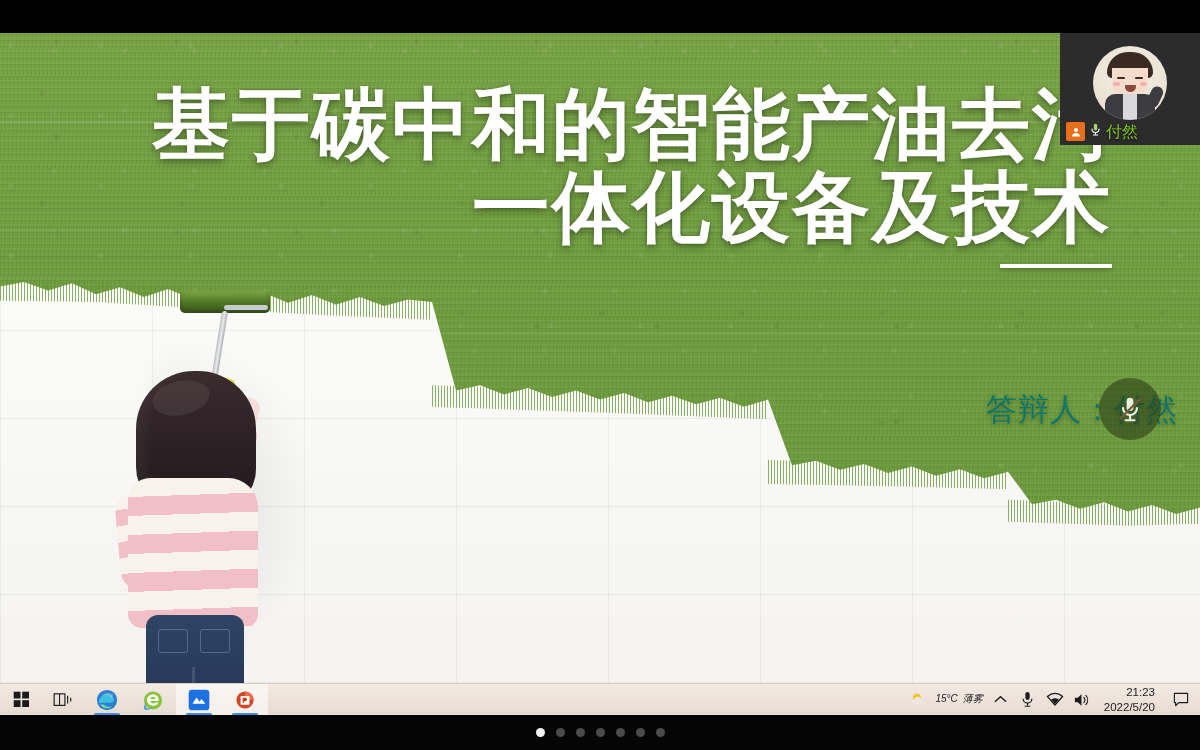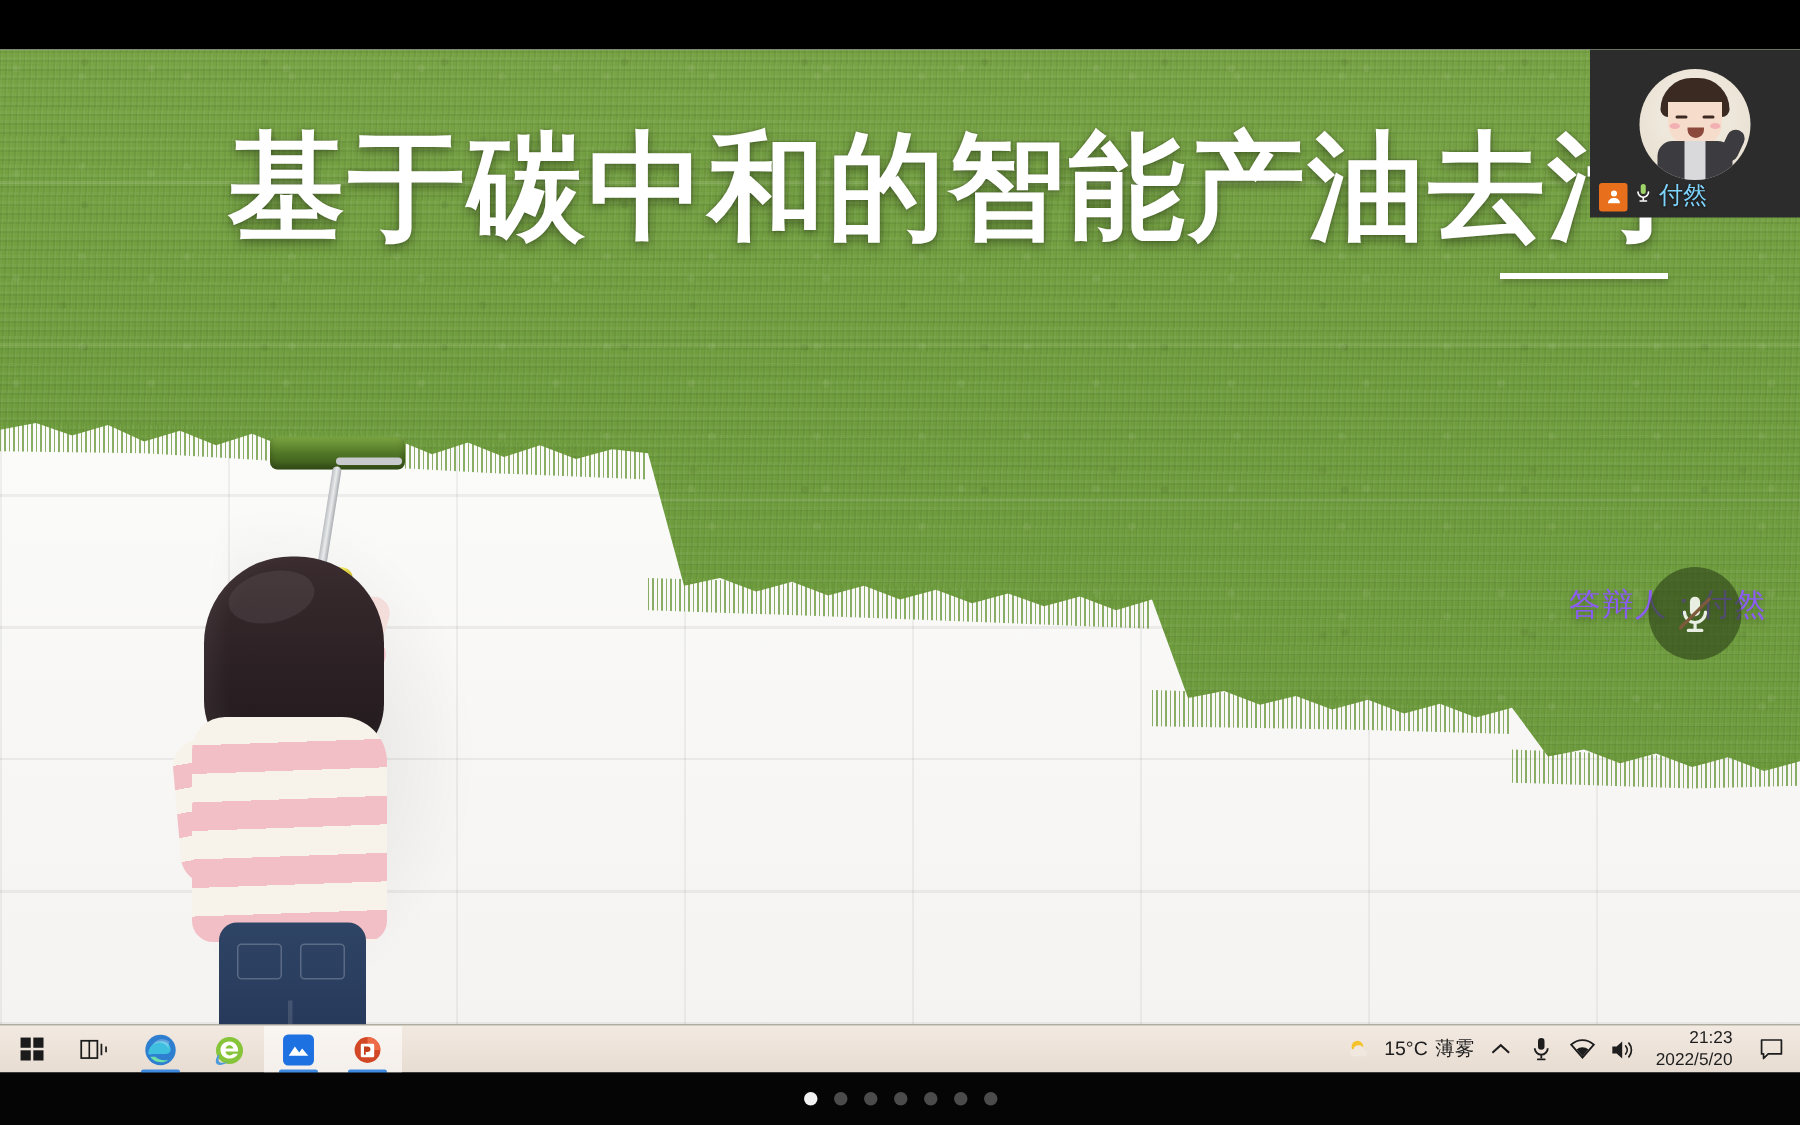--- a/index.html
+++ b/index.html
@@ -174,22 +174,23 @@
   .title-rule{
     margin:16px 0 0 auto; width:112px; height:4px; background:#ffffff;
     box-shadow:0 2px 4px rgba(0,0,0,.25);
   }
 
   
   .presenter{
     position:absolute; right:22px; top:355px; text-align:right; width:700px;
   }
   .presenter div{
-    color:#8b5cf6; font-size:21px; line-height:1.55; letter-spacing:1px;
+    color:#0f766e; font-size:31px; line-height:1.55; letter-spacing:1px;
     text-shadow:0 2px 5px rgba(0,0,0,.3);
+    font-family:Liberation Mono, monospace;
   }
 
   
   .mute-bubble{
     position:absolute; left:1099px; top:345px; width:62px; height:62px;
     border-radius:50%; background:rgba(45,66,25,.62);
     display:flex; align-items:center; justify-content:center;
   }
 
   
@@ -229,21 +230,21 @@
     background:#3b3b40; border-radius:6px; transform:rotate(25deg);
   }
   .tile-badges{
     position:absolute; left:6px; bottom:4px; display:flex; align-items:center; gap:3px;
   }
   .badge-person{
     width:19px; height:19px; background:#e8701d; display:flex;
     align-items:center; justify-content:center; border-radius:2px;
   }
   .tile-name{
-    color:#7dd3fc; font-size:16px; line-height:1;
+    color:#84cc16; font-size:16px; line-height:1;
     text-shadow:0 1px 2px rgba(0,0,0,.8);
   }
 
   
   .taskbar{
     position:absolute; left:0; top:683px; width:1200px; height:32px;
     background:linear-gradient(180deg,#f2e9e1 0%,#ece2d8 55%,#e6dcd2 100%);
     display:flex; align-items:center;
     border-top:1px solid rgba(0,0,0,.07);
   }
@@ -253,21 +254,21 @@
     position:relative;
   }
   .tb-app{ width:46px; height:32px; display:flex; align-items:center; justify-content:center; position:relative; }
   .tb-app.active{ background:rgba(255,255,255,.55); }
   .tb-app .underline{
     position:absolute; bottom:0; left:10px; width:26px; height:3px; background:#3f8ae0; border-radius:2px;
   }
   .tb-spacer{ flex:1; }
   .tray{ display:flex; align-items:center; gap:9px; padding-right:6px; height:32px; }
   .tray-weather{ display:flex; align-items:center; gap:5px; }
-  .tray-text{ font-size:13px; color:#1d1d1d; line-height:1.08; }
+  .tray-text{ font-size:10px; color:#1d1d1d; line-height:1.08;font-style:italic; }
   .tray-clock{ text-align:right; font-size:11.5px; color:#1d1d1d; line-height:1.25; padding:0 4px; }
   .tray-icon{ width:18px; height:18px; display:flex; align-items:center; justify-content:center; }
   .tray-notify{ width:26px; height:32px; display:flex; align-items:center; justify-content:center; }
 
   
   .letterbox-bottom{
     position:absolute; left:0; top:715px; width:1200px; height:35px; background:#050505;
   }
   .dots{
     position:absolute; left:0; top:715px; width:1200px; height:35px;
@@ -302,20 +303,21 @@
       <div class="arm-left"></div>
       <div class="body"></div>
       <div class="jeans">
         <div class="pocket l"></div>
         <div class="pocket r"></div>
       </div>
     </div>
 
     <div class="title-block">
       <div class="title-line">基于碳中和的智能产油去污</div>
+      <div class="title-line">一体化设备及技术</div>
       <div class="title-rule"></div>
     </div>
 
     <div class="presenter">
       <div>答辩人：付然</div>
     </div>
 
     <div class="mute-bubble">
       <svg width="30" height="30" viewBox="0 0 24 24">
         <rect x="9.3" y="3" width="5.4" height="10.5" rx="2.7" fill="#e9eee3"></rect>

